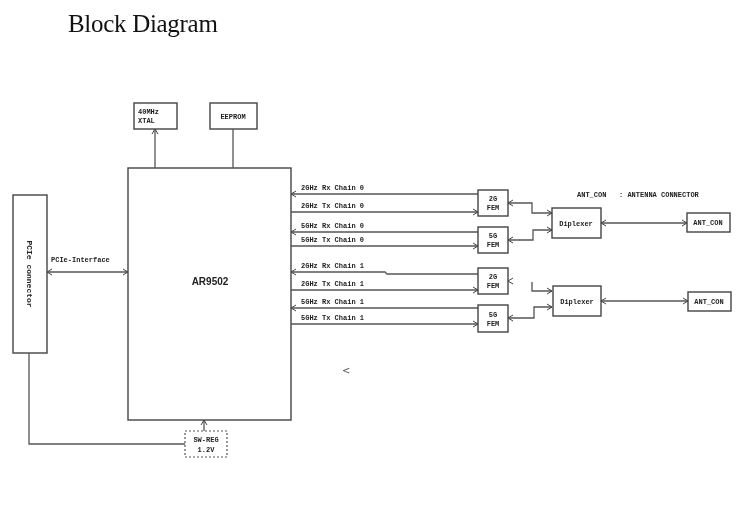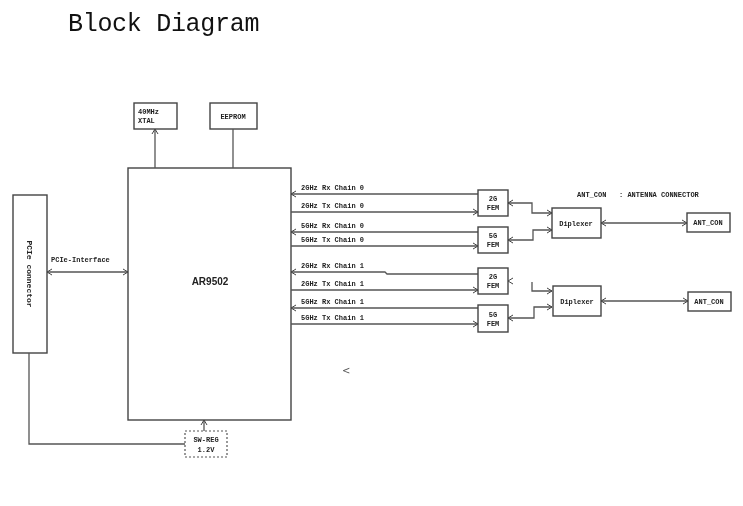--- a/index.html
+++ b/index.html
@@ -1,17 +1,17 @@
 <!DOCTYPE html>
 <html><head>
 <meta charset="utf-8">
 <style>
   html, body { margin:0; padding:0; background:#ffffff; }
   body { width:743px; height:506px; position:relative; overflow:hidden; }
-  .title { position:absolute; left:68px; top:10px; font-family:Liberation Mono, monospace; font-size:25px; color:#111; letter-spacing:-0.3px; }
+  .title { position:absolute; left:68px; top:10px; font-family:Liberation Serif, serif; font-size:25px; color:#111; letter-spacing:-0.3px; }
   svg { position:absolute; left:0; top:0; }
   .lbl { font-family:"Liberation Mono", monospace; font-weight:bold; fill:#222; }
   .s7 { font-size:7px; }
   .s8 { font-size:8px; }
   .main { font-family:"Liberation Sans", sans-serif; font-weight:bold; font-size:10px; fill:#222; }
   .box { fill:#fff; stroke:#444; stroke-width:1.4; }
   .ln { fill:none; stroke:#555; stroke-width:1.3; }
   .dash { fill:#fff; stroke:#555; stroke-width:1.2; stroke-dasharray:2,2; }
   .ah { fill:none; stroke:#444; stroke-width:1; }
 </style>

